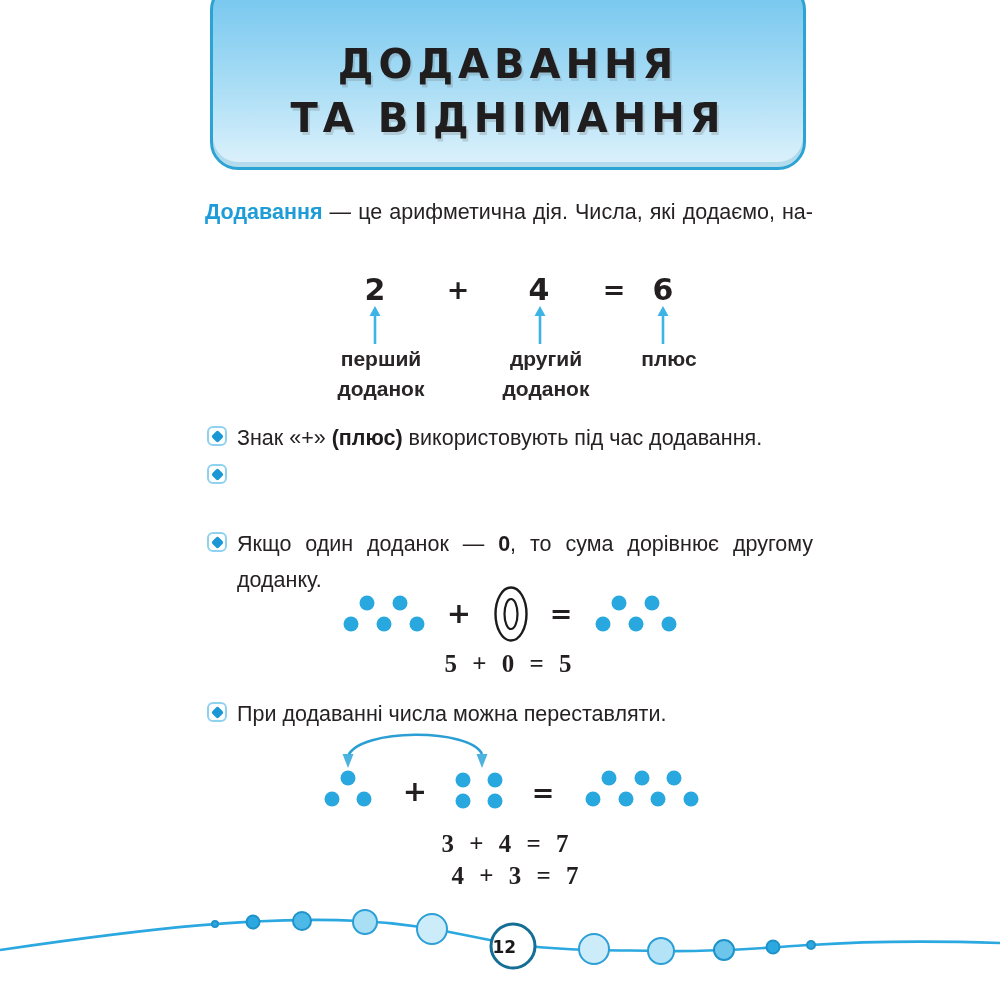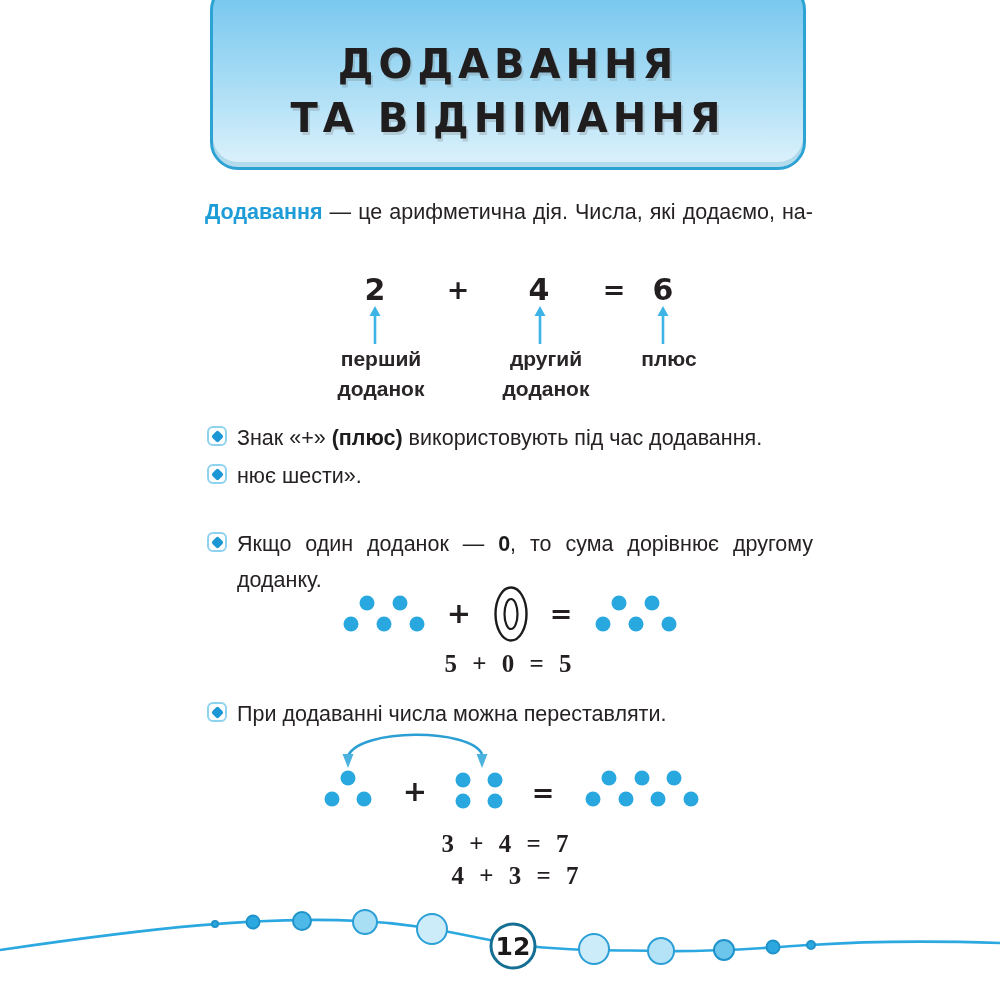--- a/index.html
+++ b/index.html
@@ -62,22 +62,22 @@
   .shape{position:absolute;}
   
   .wave-svg{position:absolute;left:0;top:900px;}
   .bead{
     position:absolute;border-radius:50%;border:2px solid #1f93c9;
     box-sizing:border-box;transform:translate(-50%,-50%);
   }
   .page-circle{
     position:absolute;left:513px;top:946px;width:47px;height:47px;
     transform:translate(-50%,-50%);background:#ffffff;border:3px solid var(--ring);
-    border-radius:50%;box-sizing:border-box;display:flex;align-items:center;justify-content:center;
-    font-family:"DejaVu Sans",sans-serif;font-weight:700;font-size:25px;color:#1b1819;z-index:5;
+    border-radius:50%;box-sizing:border-box;display:flex;align-items:center;justify-content:flex-start;
+    font-family:"DejaVu Sans",sans-serif;font-weight:700;font-size:17px;color:#1b1819;z-index:5;
   }
 </style>
 </head>
 <body>
 
 <div class="title-box">
   <div class="title-line">ДОДАВАННЯ</div>
   <div class="title-line">ТА ВІДНІМАННЯ</div>
 </div>
 
@@ -123,21 +123,20 @@
       <div class="diamond"></div>
     </div>
   <div class="btext ll"><span>Знак «+» </span><b>(плюс)</b><span> використовують під час додавання.</span></div>
 </div>
 
 <div class="bullet" style="top:458px;">
   <div class="bicon">
       <div class="diamond"></div>
     </div>
   <div class="btext">
-    <div class="ll">нює шести».</div>
   </div>
 </div>
 
 <div class="bullet" style="top:526px;">
   <div class="bicon">
       <div class="diamond"></div>
     </div>
   <div class="btext">
     <div class="jl"><span>Якщо один доданок — </span><b>0</b><span>, то сума дорівнює другому</span></div>
     <div class="ll">доданку.</div>

